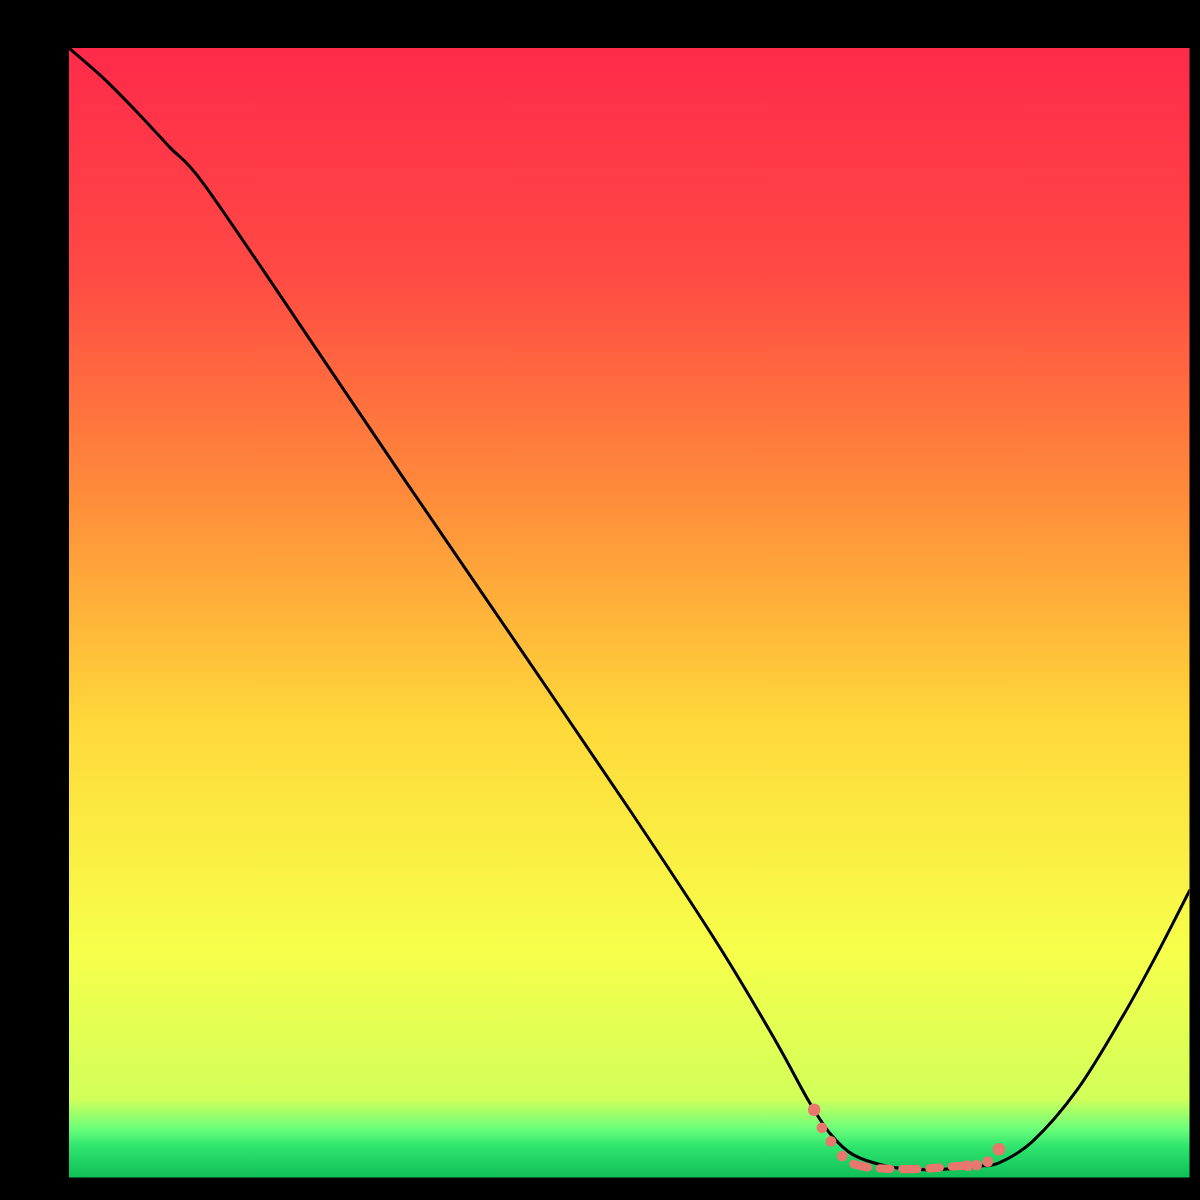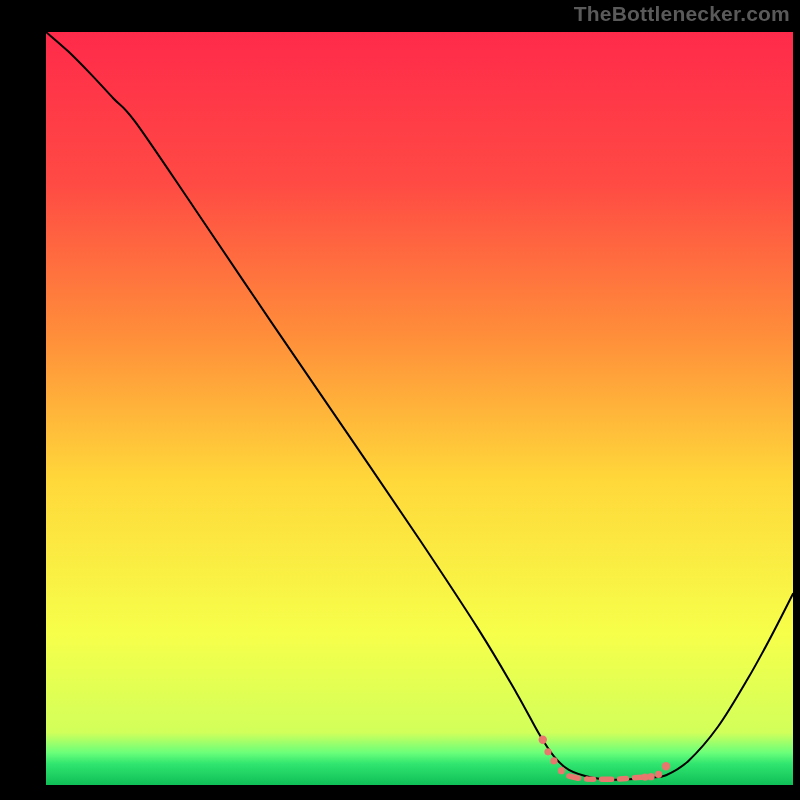--- a/index.html
+++ b/index.html
@@ -31,21 +31,20 @@
     position: absolute;
     left: 0; top: 0;
     width: 800px;
     height: 800px;
   }
 </style>
 </head>
 <body>
 
 <div class="frame">
-  <div class="watermark">TheBottlenecker.com</div>
 
   <svg class="chart" viewBox="0 0 800 800" preserveAspectRatio="none">
     <defs>
       <linearGradient id="bg-grad" x1="0" y1="0" x2="0" y2="1">
           <stop offset="0%" stop-color="#ff2a4a"></stop>
           <stop offset="20%" stop-color="#ff4a44"></stop>
           <stop offset="40%" stop-color="#ff8d3a"></stop>
           <stop offset="60%" stop-color="#ffd93a"></stop>
           <stop offset="80%" stop-color="#f6ff4a"></stop>
           <stop offset="93%" stop-color="#d2ff5a"></stop>

